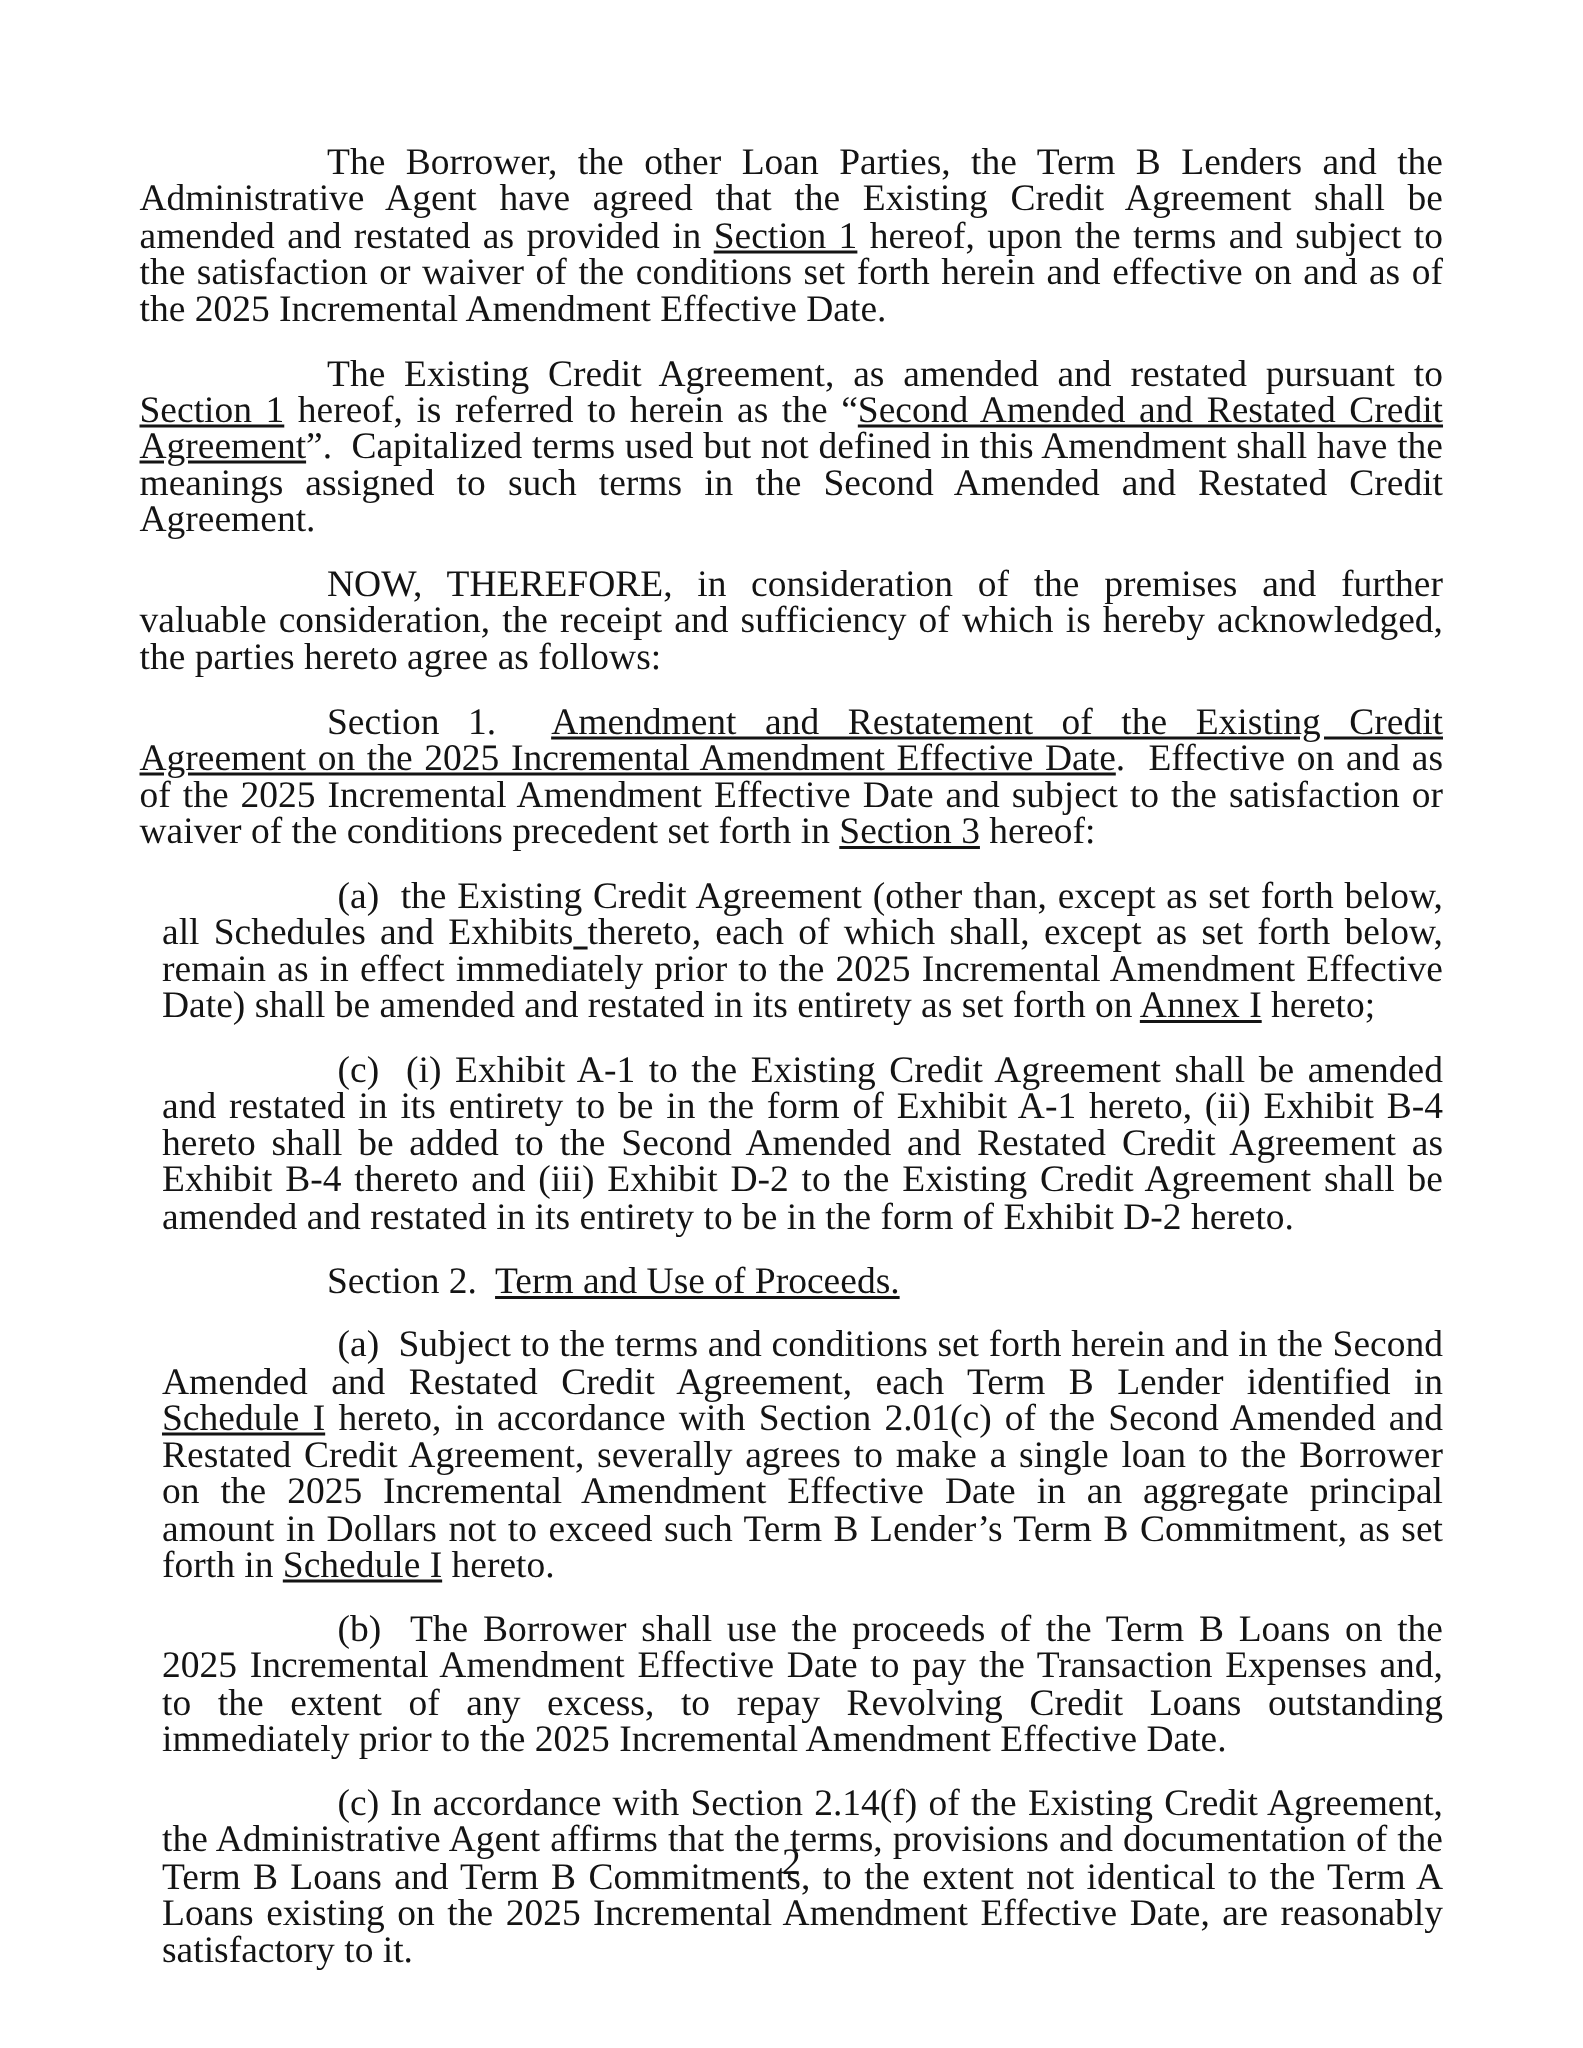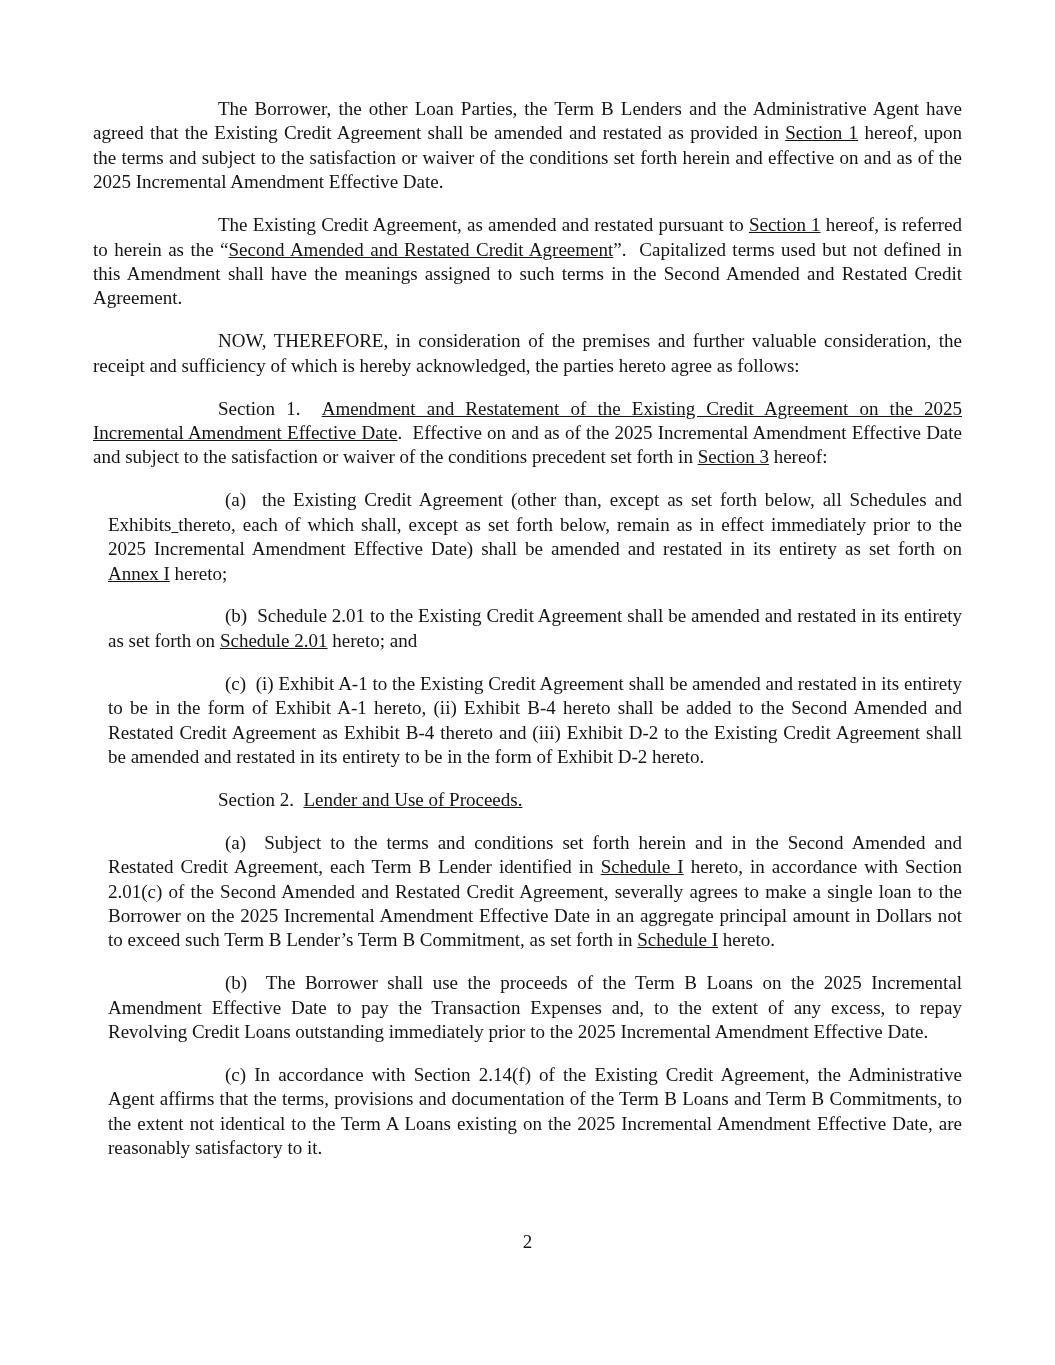--- a/index.html
+++ b/index.html
@@ -9,21 +9,21 @@
   }
   .page {
     position: relative;
     width: 1055px;
     height: 1365px;
     margin: 0 auto;
     background: #ffffff;
     box-sizing: border-box;
     padding: 97px 93px 0 93px;
     font-family: "Liberation Serif", "DejaVu Serif", serif;
-    font-size: 19px;
+    font-size: 25px;
     line-height: 24.4px;
     color: #141414;
     overflow: hidden;
   }
   .para {
     text-align: justify;
     text-indent: 125px;
     margin: 0 0 18.5px 0;
   }
   .para.sub {
@@ -45,21 +45,20 @@
 </head>
 <body>
 
 <div class="page">
   <div id="doc-body">
       <p class="para"><span>The Borrower, the other Loan Parties, the Term B Lenders and the Administrative Agent have agreed that the Existing Credit Agreement shall be amended and restated as provided in </span><span class="u">Section 1</span><span> hereof, upon the terms and subject to the satisfaction or waiver of the conditions set forth herein and effective on and as of the 2025 Incremental Amendment Effective Date.</span></p>
       <p class="para"><span>The Existing Credit Agreement, as amended and restated pursuant to </span><span class="u">Section 1</span><span> hereof, is referred to herein as the “</span><span class="u">Second Amended and Restated Credit Agreement</span><span>”.&nbsp; Capitalized terms used but not defined in this Amendment shall have the meanings assigned to such terms in the Second Amended and Restated Credit Agreement.</span></p>
       <p class="para"><span>NOW, THEREFORE, in consideration of the premises and further valuable consideration, the receipt and sufficiency of which is hereby acknowledged, the parties hereto agree as follows:</span></p>
       <p class="para"><span>Section 1.&nbsp; </span><span class="u">Amendment and Restatement of the Existing Credit Agreement on the 2025 Incremental Amendment Effective Date</span><span>.&nbsp; Effective on and as of the 2025 Incremental Amendment Effective Date and subject to the satisfaction or waiver of the conditions precedent set forth in </span><span class="u">Section 3</span><span> hereof:</span></p>
       <p class="para sub"><span>(a)&nbsp; the Existing Credit Agreement (other than, except as set forth below, all Schedules and Exhibits</span><span class="u">&nbsp;</span><span>thereto, each of which shall, except as set forth below, remain as in effect immediately prior to the 2025 Incremental Amendment Effective Date) shall be amended and restated in its entirety as set forth on </span><span class="u">Annex I</span><span> hereto;</span></p>
-      <p class="para sub"><span>(b)&nbsp; Schedule 2.01 to the Existing Credit Agreement shall be amended and restated in its entirety as set forth on </span><span class="u">Schedule 2.01</span><span> hereto; and</span></p>
       <p class="para sub"><span>(c)&nbsp; (i) Exhibit A-1 to the Existing Credit Agreement shall be amended and restated in its entirety to be in the form of Exhibit A-1 hereto, (ii) Exhibit B-4 hereto shall be added to the Second Amended and Restated Credit Agreement as Exhibit B-4 thereto and (iii) Exhibit D-2 to the Existing Credit Agreement shall be amended and restated in its entirety to be in the form of Exhibit D-2 hereto.</span></p>
-      <p class="para"><span>Section 2.&nbsp; </span><span class="u">Lender and Use of Proceeds.</span></p>
+      <p class="para"><span>Section 2.&nbsp; </span><span class="u">Term and Use of Proceeds.</span></p>
       <p class="para sub"><span>(a)&nbsp; Subject to the terms and conditions set forth herein and in the Second Amended and Restated Credit Agreement, each Term B Lender identified in </span><span class="u">Schedule I</span><span> hereto, in accordance with Section 2.01(c) of the Second Amended and Restated Credit Agreement, severally agrees to make a single loan to the Borrower on the 2025 Incremental Amendment Effective Date in an aggregate principal amount in Dollars not to exceed such Term B Lender’s Term B Commitment, as set forth in </span><span class="u">Schedule I</span><span> hereto.</span></p>
       <p class="para sub"><span>(b)&nbsp; The Borrower shall use the proceeds of the Term B Loans on the 2025 Incremental Amendment Effective Date to pay the Transaction Expenses and, to the extent of any excess, to repay Revolving Credit Loans outstanding immediately prior to the 2025 Incremental Amendment Effective Date.</span></p>
       <p class="para sub"><span>(c) In accordance with Section 2.14(f) of the Existing Credit Agreement, the Administrative Agent affirms that the terms, provisions and documentation of the Term B Loans and Term B Commitments, to the extent not identical to the Term A Loans existing on the 2025 Incremental Amendment Effective Date, are reasonably satisfactory to it.</span></p>
     </div>
   <div class="pagenum">2</div>
 </div>
 
 </body></html>

